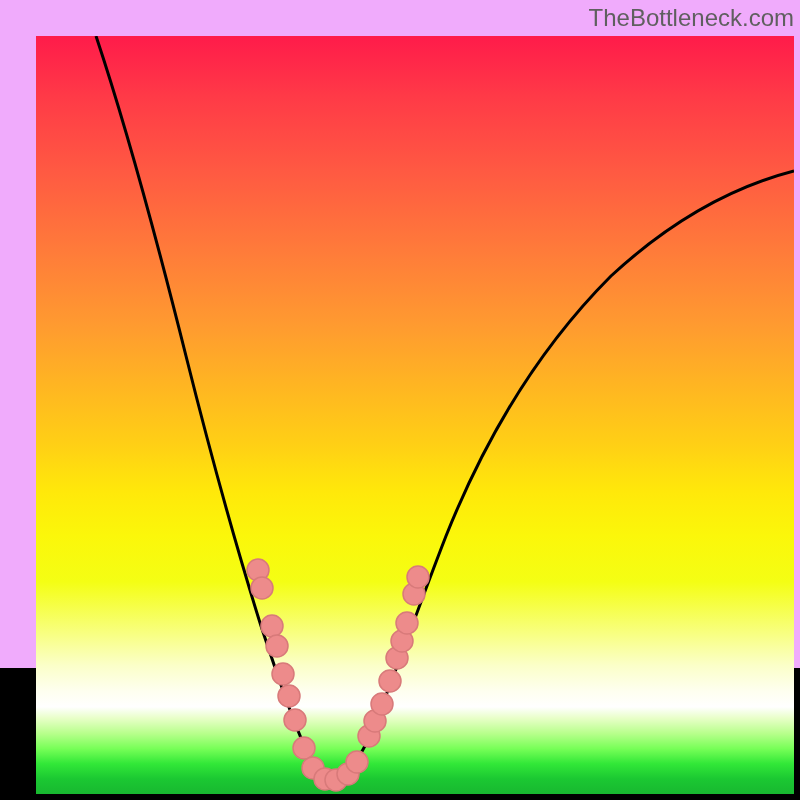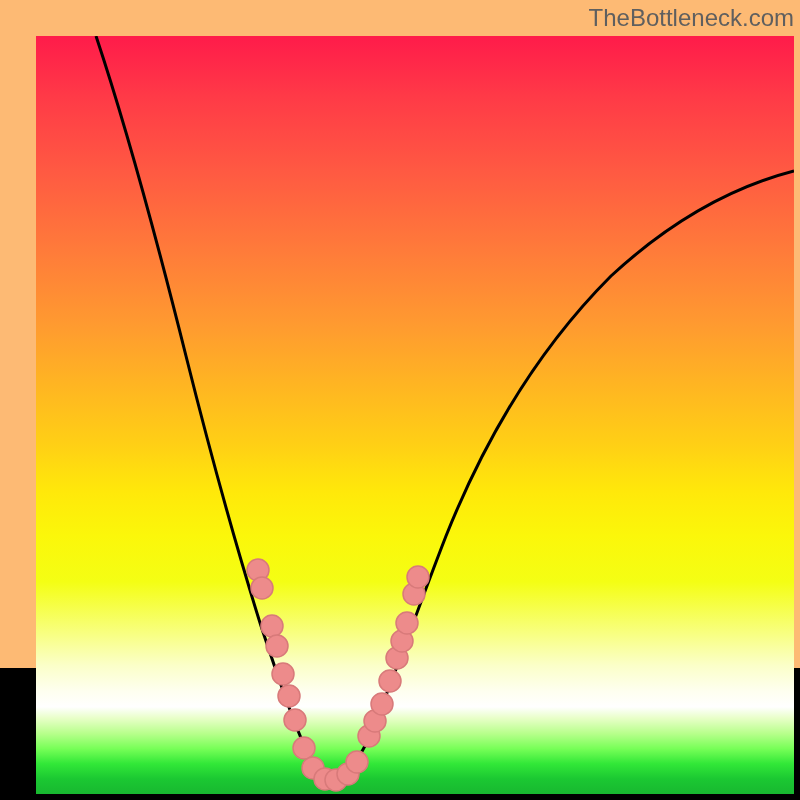--- a/index.html
+++ b/index.html
@@ -8,21 +8,21 @@
     width: 800px;
     height: 800px;
     background: #000;
     overflow: hidden;
     font-family: Arial, Helvetica, sans-serif;
   }
   .frame {
     position: absolute;
     left: 0; top: 0;
     width: 800px; height: 668px;
-    background: #fdba74;
+    background: #f0abfc;
   }
   .plot {
     position: absolute;
     left: 36px;
     top: 36px;
     width: 758px;
     height: 758px;
     overflow: hidden;
   }
   .gradient {

